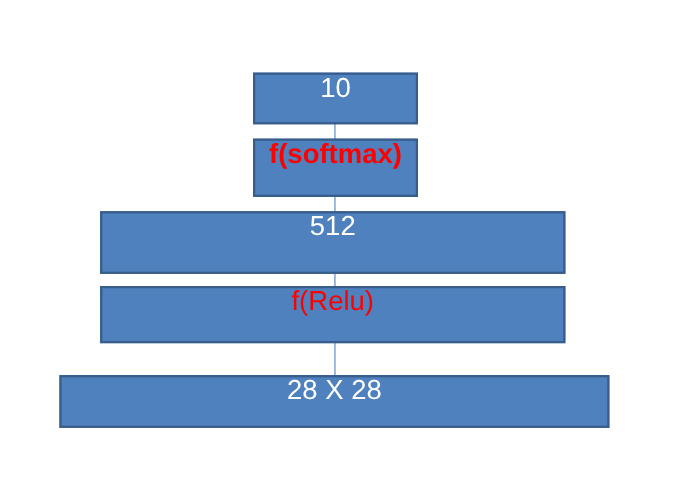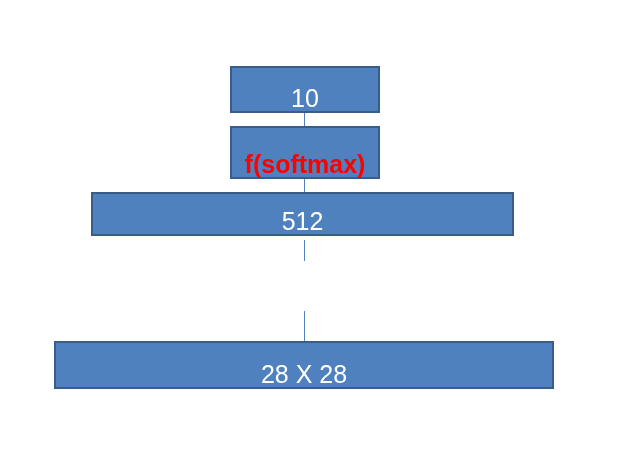--- a/index.html
+++ b/index.html
@@ -23,21 +23,21 @@
     position: absolute;
     width: 1px;
     background: #4E81BD;
   }
   .node {
     position: absolute;
     box-sizing: border-box;
     background: #4E81BD;
     border: 2px solid #385D8A;
     display: flex;
-    align-items: flex-end;
+    align-items: flex-start;
     justify-content: center;
     text-align: center;
     line-height: 1;
     white-space: nowrap;
   }
   .node-label {
     display: block;
   }
   .layer-label {
     color: #FFFFFF;
@@ -48,21 +48,21 @@
     color: #FF0000;
     font-size: 25px;
     font-weight: 700;
   }
   .activation-label.regular {
     font-weight: 400;
   }
   
   #node-output       { left: 230px; top: 66px;  width: 150px; height: 47px; }
   #node-softmax      { left: 230px; top: 126px; width: 150px; height: 53px; }
-  #node-hidden       { left: 91px;  top: 192px; width: 423px; height: 44px; }
+  #node-hidden       { left: 91px;  top: 192px; width: 423px; height: 57px; }
   #node-relu         { left: 91px;  top: 260px; width: 423px; height: 52px; }
   #node-input        { left: 54px;  top: 341px; width: 500px; height: 48px; }
 
   #conn-output-softmax { left: 304px; top: 112px; height: 15px; }
   #conn-softmax-hidden { left: 304px; top: 174px; height: 19px; }
   #conn-hidden-relu    { left: 304px; top: 240px; height: 21px; }
   #conn-relu-input     { left: 304px; top: 311px; height: 31px; }
 </style>
 </head>
 <body>
@@ -79,18 +79,21 @@
   </div>
 
   <div class="node" id="node-softmax">
     <span class="node-label activation-label">f(softmax)</span>
   </div>
 
   <div class="node" id="node-hidden">
     <span class="node-label layer-label">512</span>
   </div>
 
+  <div class="node" id="node-relu">
+    <span class="node-label activation-label regular">f(Relu)</span>
+  </div>
 
   <div class="node" id="node-input">
     <span class="node-label layer-label">28 X 28</span>
   </div>
 
 </div>
 
 </body></html>

